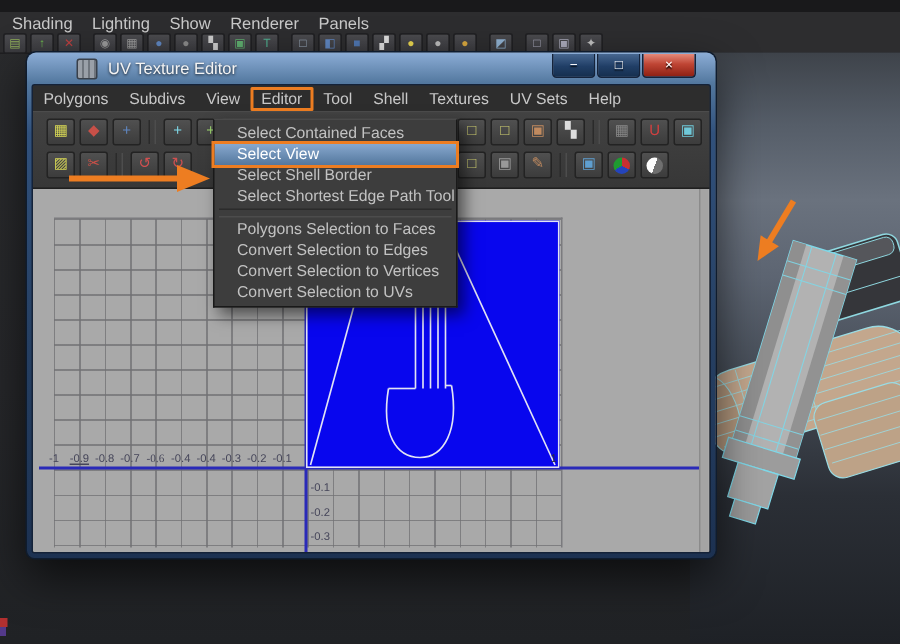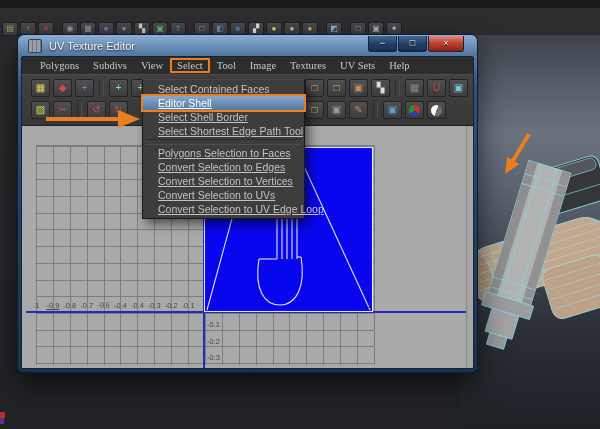--- a/index.html
+++ b/index.html
@@ -18,32 +18,32 @@
   
   .viewport{position:absolute;left:460px;top:35px;width:140px;height:394px;
     background:linear-gradient(180deg,#3e434a 0%,#555d68 12%,#6a727e 25%,#5d6572 38%,#454c56 55%,#2b2f36 75%,#1e2126 100%);}
   .axis-frag-r{position:absolute;left:0;top:412px;width:5px;height:6px;background:#b23030;}
   .axis-frag-p{position:absolute;left:0;top:418px;width:4px;height:6px;background:#53398a;}
   
   .win{position:absolute;left:18px;top:35px;width:459px;height:337px;border-radius:6px 6px 5px 5px;
        background:linear-gradient(180deg,#8cadd6 0%,#53789f 6%,#31517c 16%,#264063 55%,#1c3151 100%);
        box-shadow:0 0 0 1px #0f1c2e,0 12px 30px rgba(0,0,0,.65);}
   .titlebar{position:relative;height:21px;display:flex;align-items:center;padding-left:10px;
-            color:#f4f4f4;font-size:11px;text-shadow:0 1px 2px rgba(0,0,0,.8);}
+            color:#f4f4f4;font-size:11px;text-shadow:0 1px 2px rgba(0,0,0,.8);margin-left:23px;}
   .title-icon{width:12px;height:12px;margin-right:7px;border-radius:2px;border:1px solid #39404a;
       background:repeating-linear-gradient(90deg,#9aa0a8 0 3px,#6f757d 3px 4px),repeating-linear-gradient(0deg,#9aa0a8 0 3px,#6f757d 3px 4px);}
   .winbtns{position:absolute;top:1px;right:13px;display:flex;}
   .wbtn{width:27px;height:15px;margin-left:1px;border:1px solid #15233a;border-top:none;border-radius:0 0 3px 3px;
         display:flex;align-items:center;justify-content:center;color:#fff;font-size:9px;line-height:1;
         background:linear-gradient(#476790,#203e66 55%,#16304f);text-shadow:0 1px 1px #000;}
   .wbtn.close{width:34px;background:linear-gradient(#e4897a,#bf4534 45%,#8e2013);}
   .win-body{position:absolute;left:3px;top:21px;width:451px;height:311px;background:#323232;
             border:1px solid #142238;border-radius:2px;overflow:hidden;}
   
-  .uv-menubar{height:17px;background:#2d2d2d;display:flex;align-items:center;font-size:10.5px;color:#c8c8c8;padding-left:11px;font-family:Liberation Serif, serif;}
+  .uv-menubar{height:17px;background:#2d2d2d;display:flex;align-items:center;font-size:10.5px;color:#c8c8c8;}
   .uv-menubar .mi{padding:1px 7px;cursor:default;}
   .uv-menubar .mi.hl{border:2px solid #ED7D21;padding:0 5px;border-radius:1px;}
   
   .uv-toolbar{position:relative;height:50px;background:linear-gradient(#424242,#373737);
               border-top:1px solid #4c4c4c;border-bottom:1px solid #1f1f1f;}
   .trow{position:absolute;display:flex;gap:3px;align-items:center;}
   .trow.r1{top:4px;}.trow.r2{top:26px;}
   .trow.left{left:9px;}.trow.right{left:283px;}
   .ticon{width:17px;height:16px;background:linear-gradient(#505050,#3c3c3c);border:1px solid #232323;border-radius:2px;
          display:flex;align-items:center;justify-content:center;font-size:10px;line-height:1;overflow:hidden;}
@@ -62,32 +62,39 @@
   .v-axis{position:absolute;left:181px;top:19px;width:2px;height:223px;background:#2a2ab8;}
   .uv-shell{position:absolute;left:182px;top:21px;width:169px;height:165px;background:#0806EE;}
   .xlabels{position:absolute;left:0;top:175px;height:9px;width:360px;font-size:7.5px;color:#46465a;}
   .xlabels span{position:absolute;transform:translateX(-50%);white-space:nowrap;}
   .xr{position:absolute;left:345px;top:175px;font-size:7.5px;color:#2b2b38;}
   .ylabels{position:absolute;left:185px;top:0;width:20px;height:242px;font-size:7.5px;color:#46465a;}
   .ylabels span{position:absolute;left:0;}
   
   .dd{position:absolute;left:142px;top:79px;width:161px;z-index:60;background:#3d3d3d;
       border:1px solid #191919;border-top-color:#4a4a4a;box-shadow:4px 5px 10px rgba(0,0,0,.55);padding:2px 0;}
-  .dd-item{height:14px;line-height:14px;font-size:10.5px;color:#c2c2c2;padding-left:15px;white-space:nowrap;cursor:default;text-decoration:underline;}
+  .dd-item{height:14px;line-height:14px;font-size:10.5px;color:#c2c2c2;padding-left:15px;white-space:nowrap;cursor:default;}
   .dd-item.hl{background:linear-gradient(#87a8ce,#54779d);color:#fff;outline:2px solid #ED7D21;outline-offset:0;}
   .dd-sep{height:4px;margin:1px 3px;border-top:1px solid #2b2b2b;border-bottom:1px solid #4c4c4c;}
   .arrow{position:absolute;z-index:70;pointer-events:none;}
 </style>
 </head>
 <body>
 
 <div class="stage">
 
   <div class="topstrip"></div>
   <div class="topbar">
+    <div class="pm">
+        <div class="pm-item">Shading</div>
+        <div class="pm-item">Lighting</div>
+        <div class="pm-item">Show</div>
+        <div class="pm-item">Renderer</div>
+        <div class="pm-item">Panels</div>
+      </div>
     <div class="mticons">
         <div class="micon">
           <span style="color: rgb(143, 174, 90);">▤</span>
         </div>
         <div class="micon">
           <span style="color: rgb(111, 191, 79);">↑</span>
         </div>
         <div class="micon">
           <span style="color: rgb(192, 64, 64);">✕</span>
         </div>
@@ -217,23 +224,23 @@
         <div class="wbtn">−</div>
         <div class="wbtn">□</div>
         <div class="wbtn close">×</div>
       </div>
     </div>
     <div class="win-body">
       <div class="uv-menubar">
           <div class="mi">Polygons</div>
           <div class="mi">Subdivs</div>
           <div class="mi">View</div>
-          <div class="mi hl">Select</div>
+          <div class="mi hl">Editor</div>
           <div class="mi">Tool</div>
-          <div class="mi">Image</div>
+          <div class="mi">Shell</div>
           <div class="mi">Textures</div>
           <div class="mi">UV Sets</div>
           <div class="mi">Help</div>
         </div>
       <div class="uv-toolbar">
         <div class="trow left r1">
             <div class="ticon">
               <span style="color: rgb(216, 216, 85);">▦</span>
             </div>
             <div class="ticon">
@@ -350,29 +357,28 @@
             <span style="top: 210.7px;">-0.2</span>
             <span style="top: 227.4px;">-0.3</span>
           </div>
         <div class="vscroll"></div>
       </div>
     </div>
   </div>
 
   <div class="dd">
       <div class="dd-item">Select Contained Faces</div>
-      <div class="dd-item hl">Editor Shell</div>
+      <div class="dd-item hl">Select View</div>
       <div class="dd-item">Select Shell Border</div>
       <div class="dd-item">Select Shortest Edge Path Tool</div>
       <div class="dd-sep"></div>
       <div class="dd-item">Polygons Selection to Faces</div>
       <div class="dd-item">Convert Selection to Edges</div>
       <div class="dd-item">Convert Selection to Vertices</div>
       <div class="dd-item">Convert Selection to UVs</div>
-      <div class="dd-item">Convert Selection to UV Edge Loop</div>
     </div>
 
   <svg class="arrow" style="left:40px;top:105px;" width="105" height="28">
     <line x1="6" y1="14" x2="80" y2="14" stroke="#ED7D21" stroke-width="4"></line>
     <polygon points="100,14 78,5 78,23" fill="#ED7D21"></polygon>
   </svg>
   <svg class="arrow" style="left:495px;top:128px;" width="45" height="55">
     <line x1="34" y1="6" x2="16" y2="36" stroke="#ED7D21" stroke-width="4"></line>
     <polygon points="10,46 12.1,28.9 24.3,36.1" fill="#ED7D21"></polygon>
   </svg>

